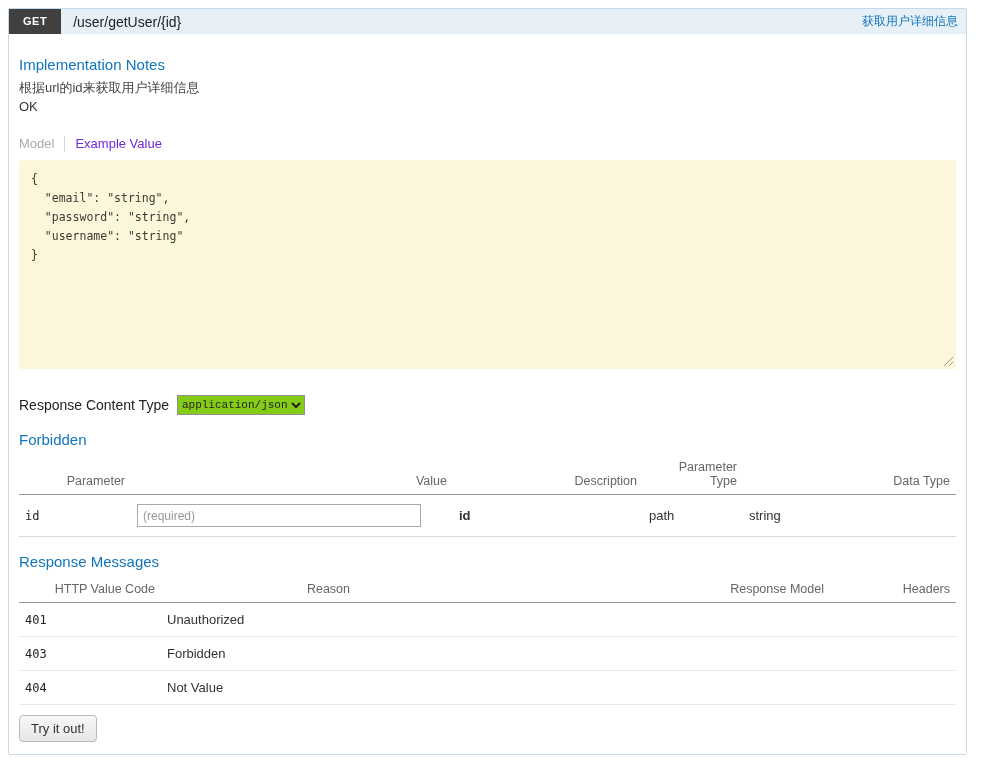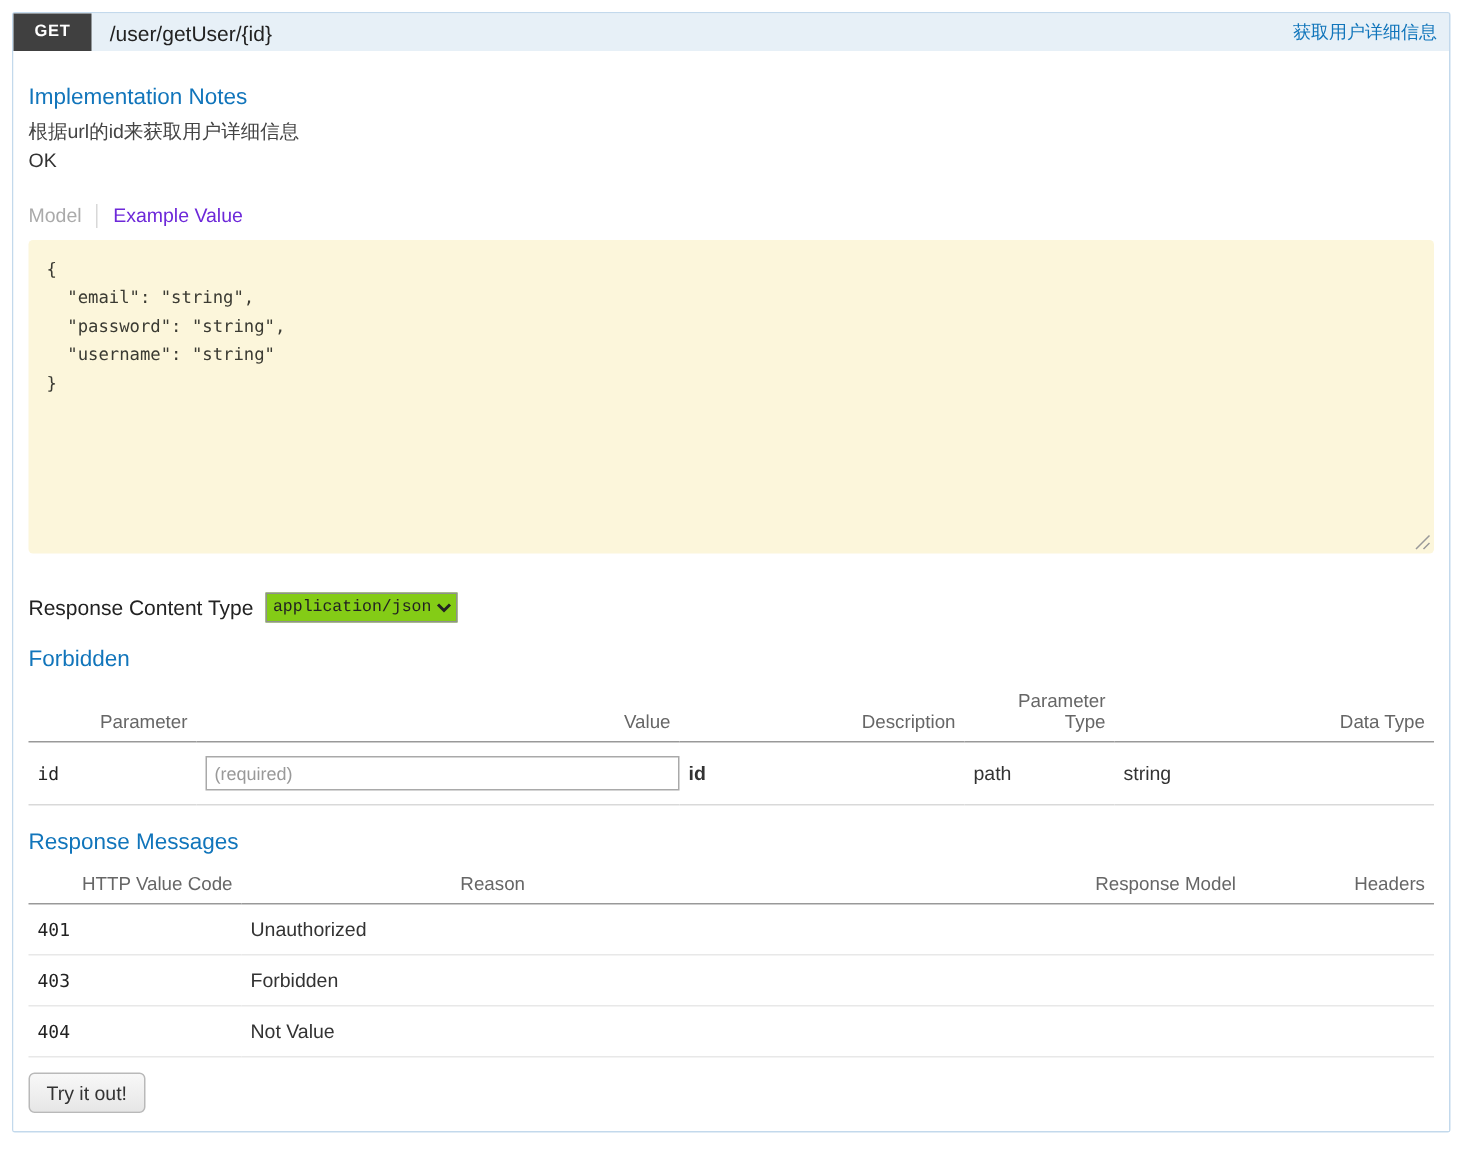--- a/index.html
+++ b/index.html
@@ -82,21 +82,21 @@
     padding: 6px; vertical-align: bottom;
     border-bottom: 1px solid #999;
     line-height: 14px;
   }
   td { padding: 9px 6px; font-size: 13px; color: #333; vertical-align: middle; }
 
   .params-table td { border-bottom: 1px solid #d9d9d9; }
   .mono { font-family: "DejaVu Sans Mono", monospace; font-size: 12px; color: #222; }
   .pdesc { font-weight: bold; color: #333; }
   .pvalue-input {
-    width: 316px; height: 23px;
+    width: 284px; height: 23px;
     border: 1px solid #a9a9a9; border-radius: 0;
     padding: 2px 5px; font-size: 12px; color: #333;
     font-family: "Liberation Sans", sans-serif;
   }
   .pvalue-input::placeholder { color: #999; opacity: 1; }
 
   .msgs-table td { border-bottom: 1px solid #e8e8e8; }
 
   .try-btn {
     margin-top: 10px;

